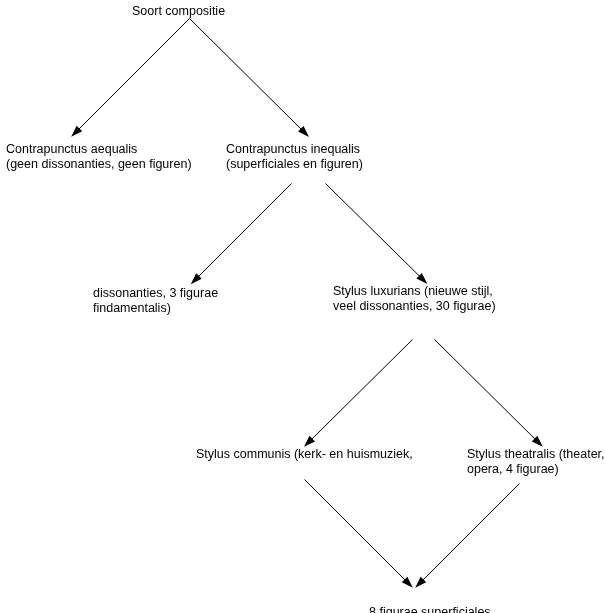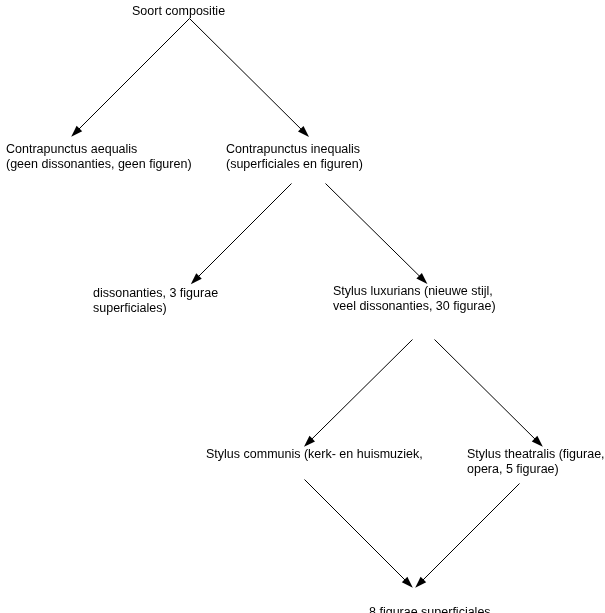--- a/index.html
+++ b/index.html
@@ -48,21 +48,21 @@
   .node > div {
     white-space: pre;
     font-size: 12.5px;
     line-height: 15px;
   }
   .n-root        { left: 132px; top:   4px; }
   .n-aequalis    { left:   6px; top: 142px; }
   .n-inequalis   { left: 226px; top: 142px; }
   .n-gravis      { left:  93px; top: 286px; }
   .n-luxurians   { left: 333px; top: 284px; }
-  .n-communis    { left: 206px; top: 447px; }
+  .n-communis    { left: 196px; top: 447px; }
   .n-theatralis  { left: 467px; top: 447px; }
   .n-superficiales { left: 369px; top: 589px; margin-top: 16px; }
 </style>
 </head>
 <body>
 
 <div id="diagram">
 
   <svg id="edge-layer" viewBox="0 0 605 613" width="605" height="613">
       <g>
@@ -110,35 +110,35 @@
       <div>(geen dissonanties, geen figuren)</div>
     </div>
 
     <div class="node n-inequalis">
       <div>Contrapunctus inequalis</div>
       <div>(superficiales en figuren)</div>
     </div>
 
     <div class="node n-gravis">
       <div>dissonanties, 3 figurae</div>
-      <div>superficiales)</div>
+      <div>findamentalis)</div>
     </div>
 
     <div class="node n-luxurians">
       <div>Stylus luxurians (nieuwe stijl,</div>
       <div>veel dissonanties, 30 figurae)</div>
     </div>
 
     <div class="node n-communis">
       <div>Stylus communis (kerk- en huismuziek,</div>
     </div>
 
     <div class="node n-theatralis">
-      <div>Stylus theatralis (figurae,</div>
-      <div>opera, 5 figurae)</div>
+      <div>Stylus theatralis (theater,</div>
+      <div>opera, 4 figurae)</div>
     </div>
 
     <div class="node n-superficiales">
       <div>8 figurae superficiales</div>
     </div>
 
   </div>
 </div>
 
 </body></html>

